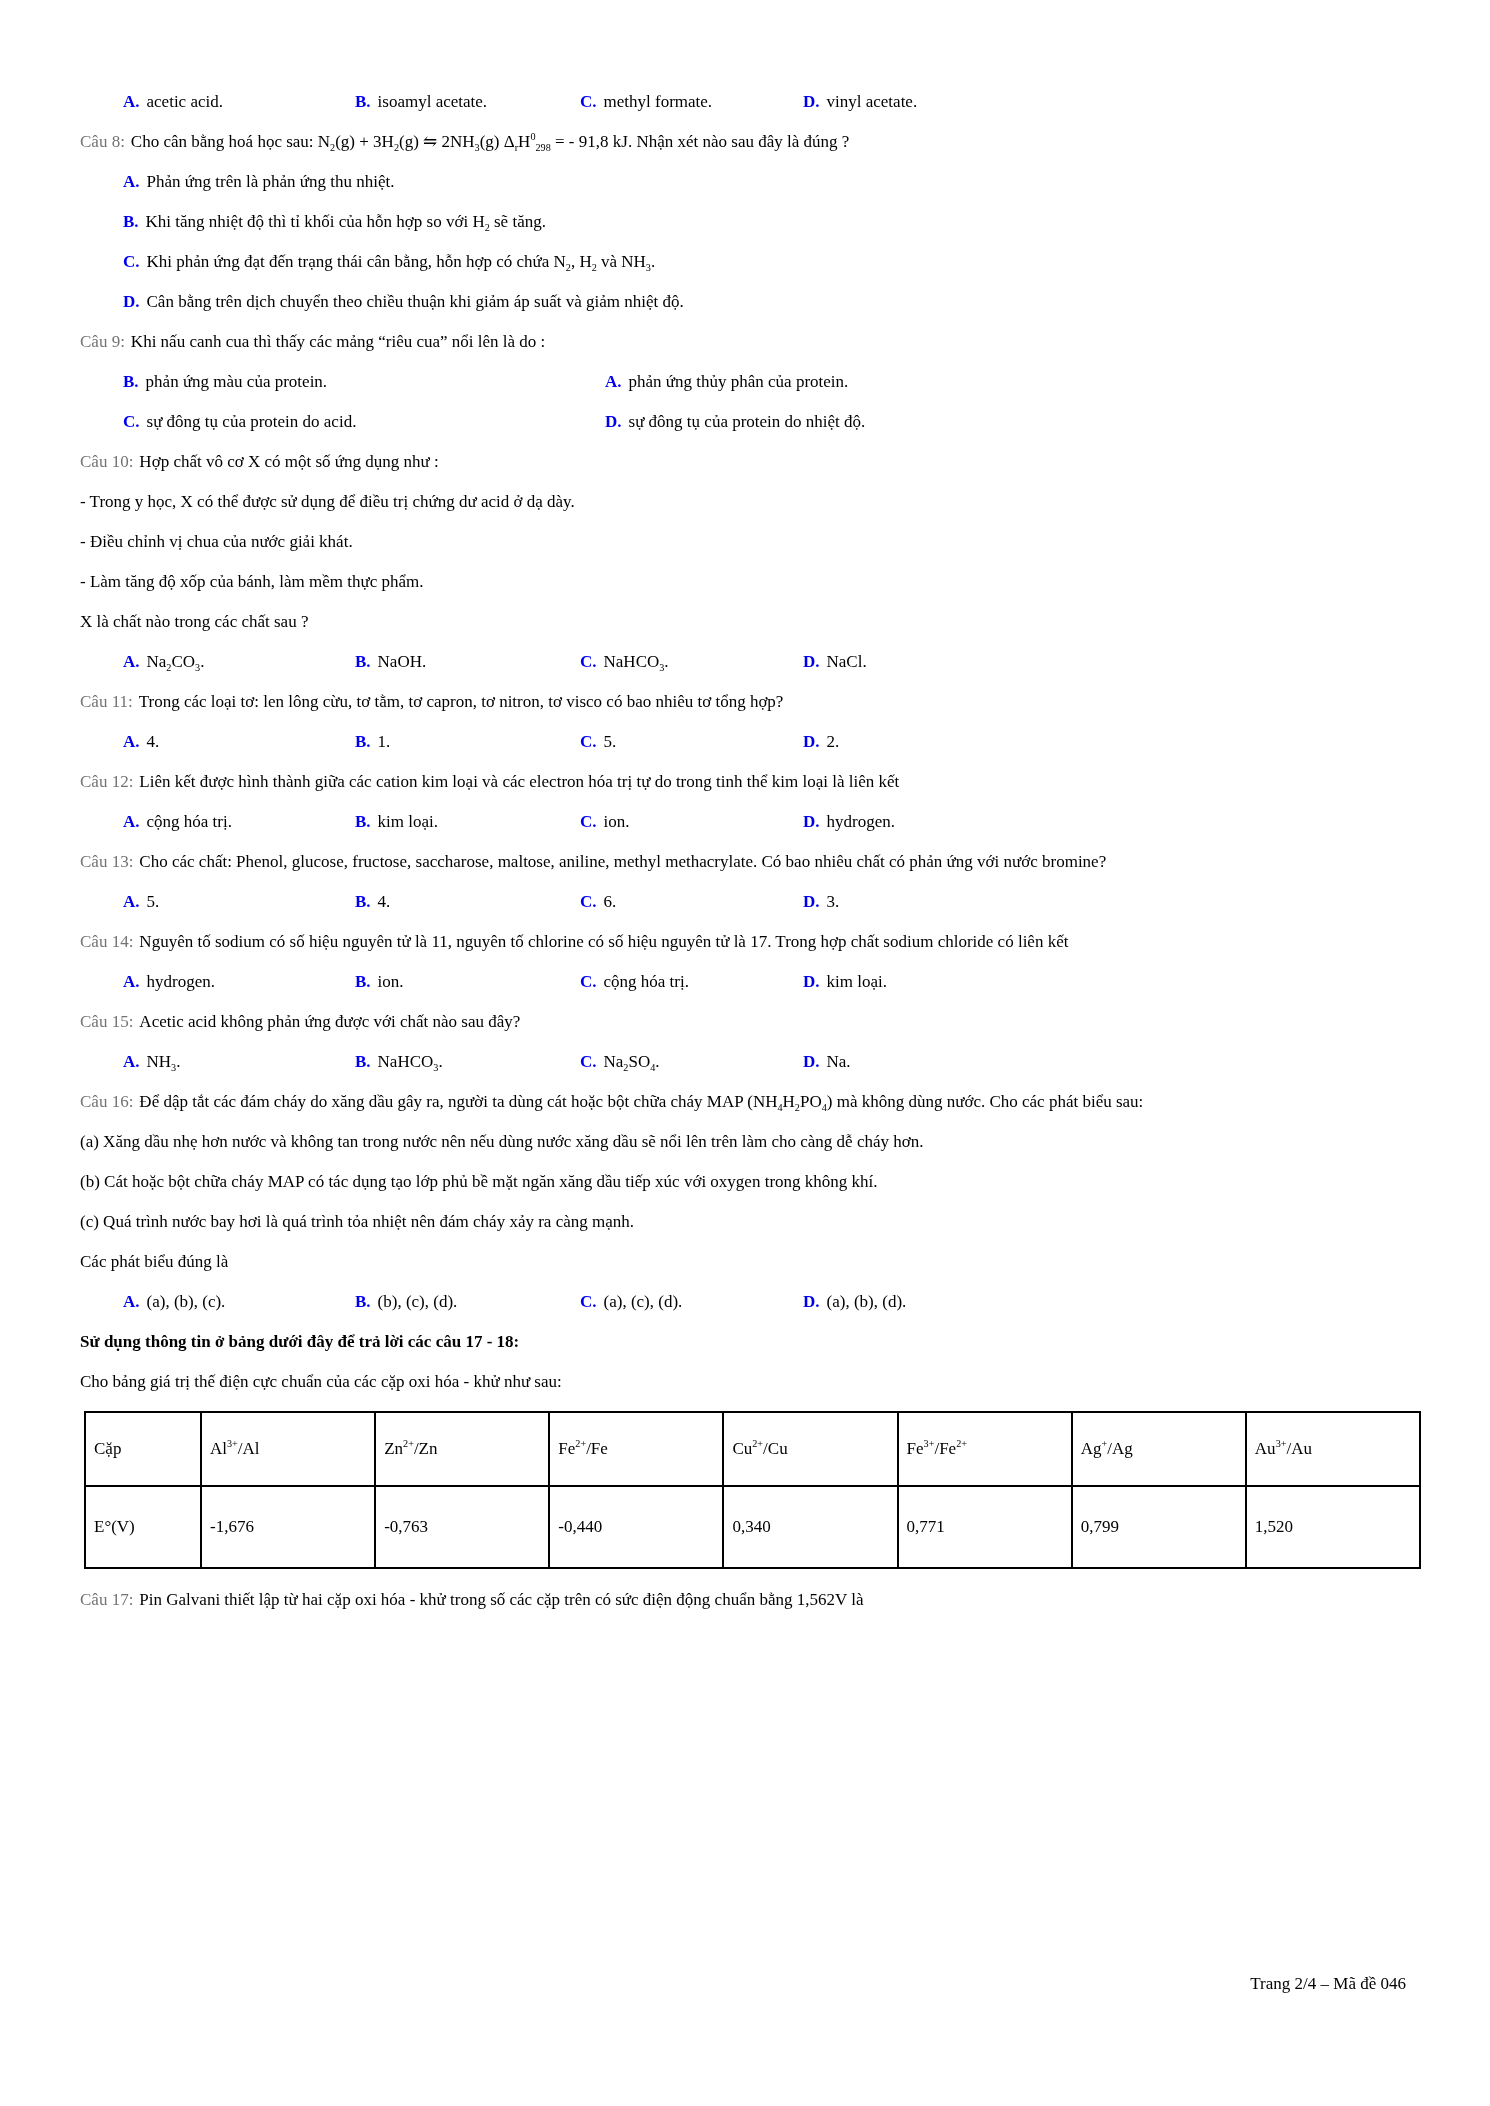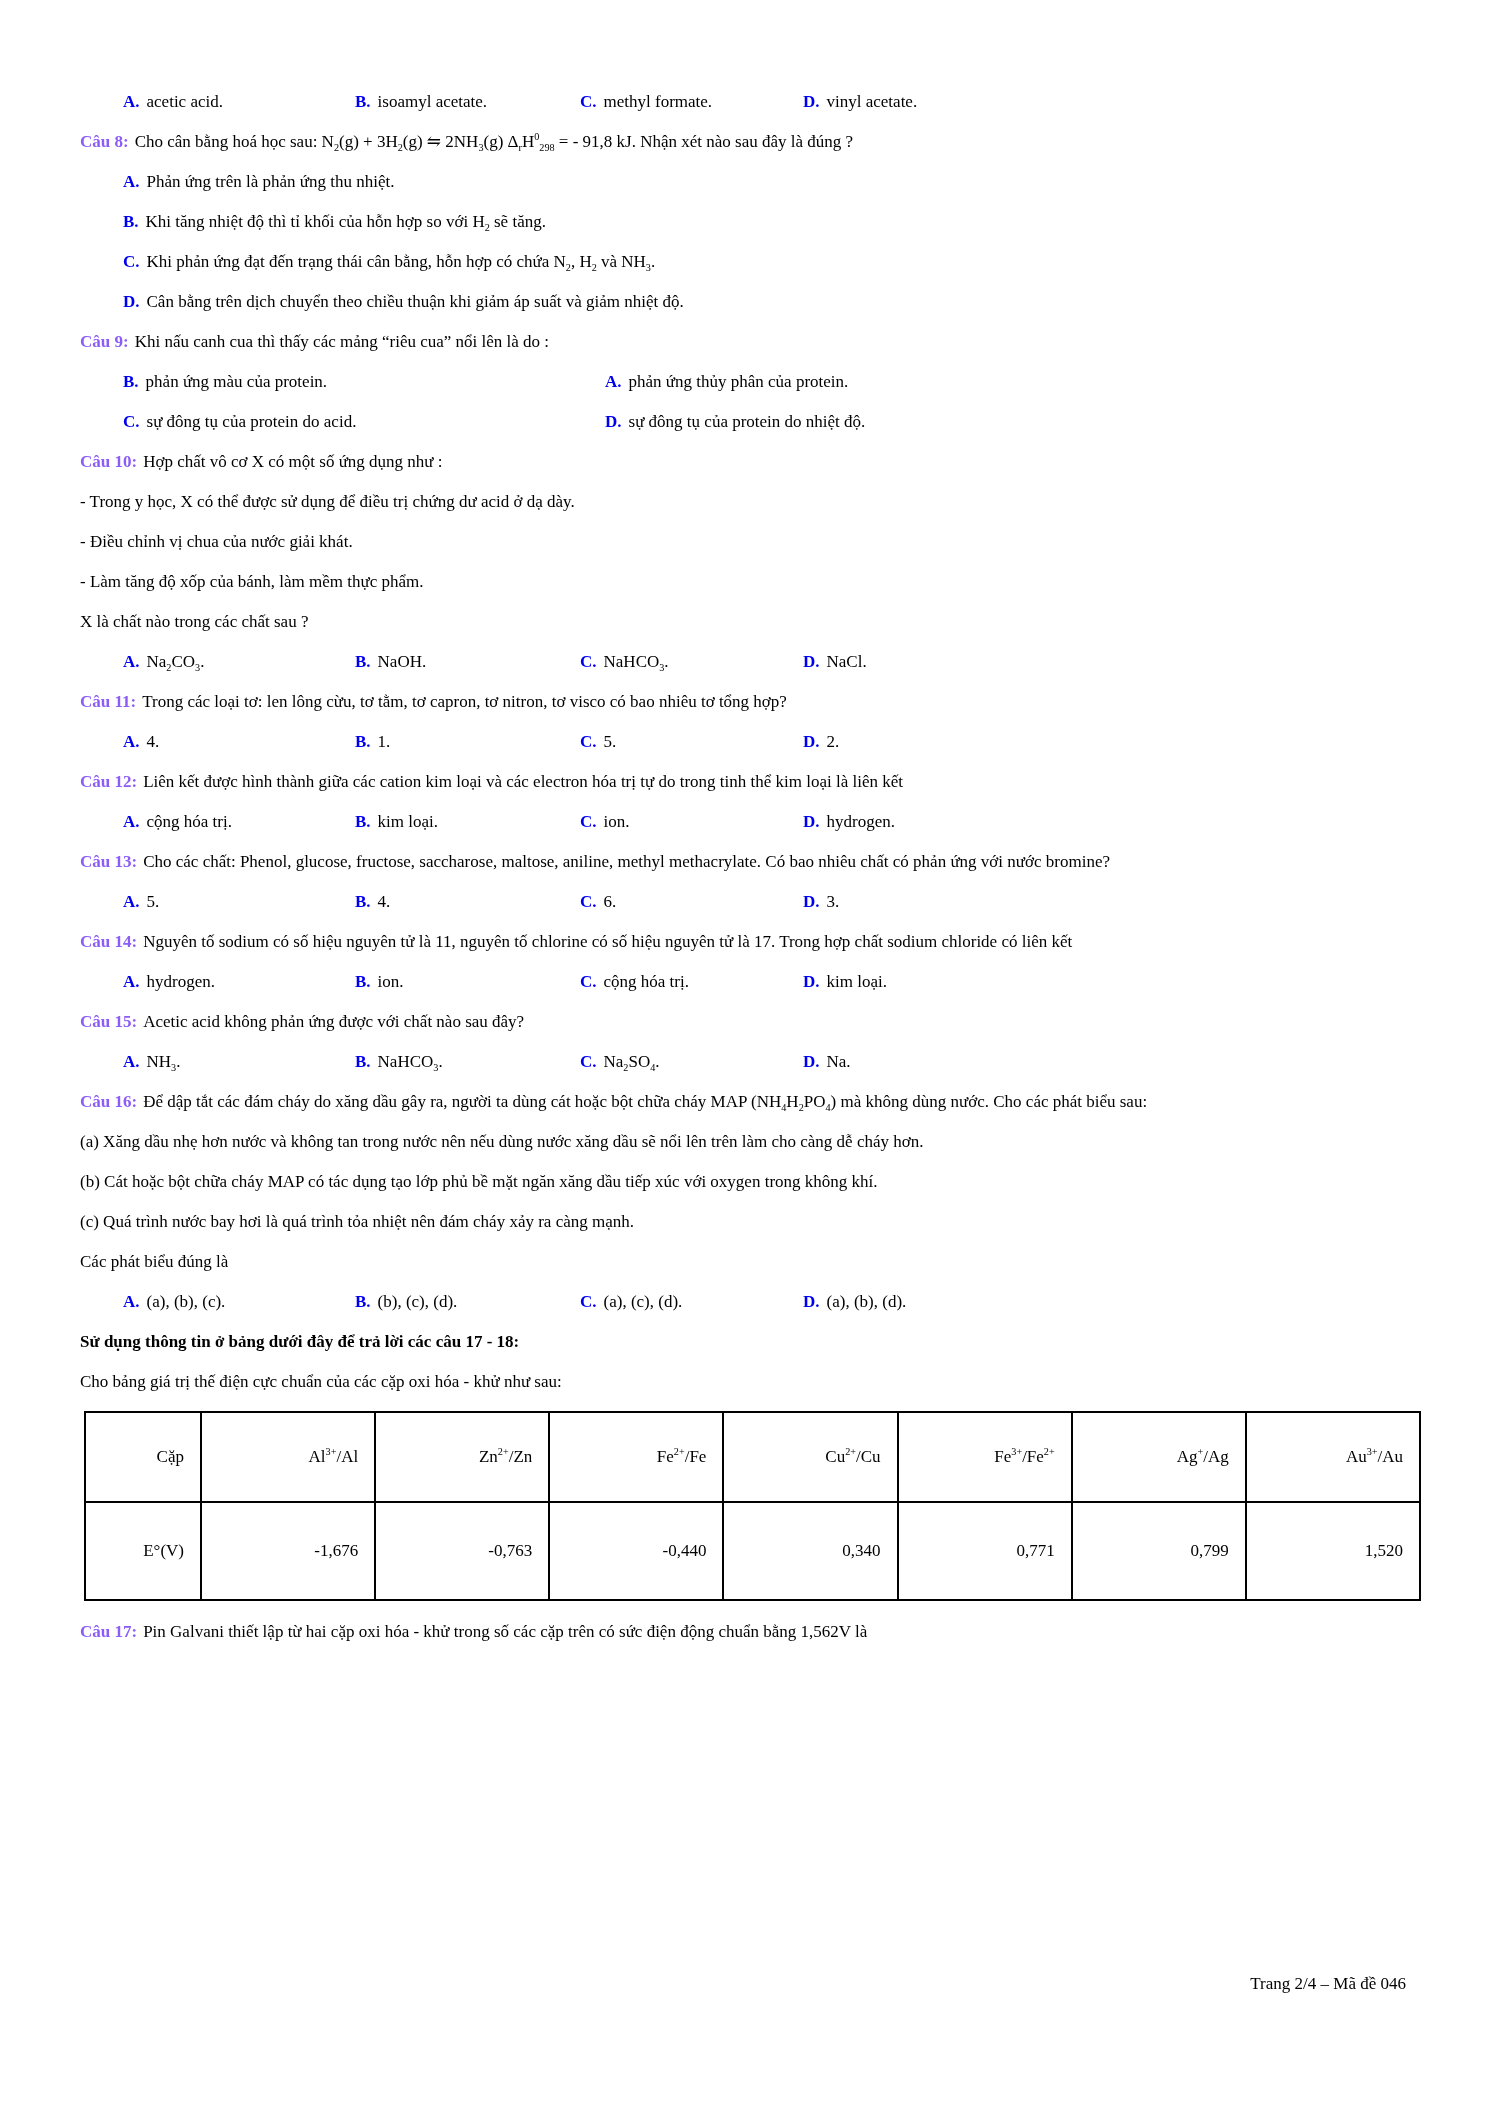--- a/index.html
+++ b/index.html
@@ -5,29 +5,29 @@
   html,body{margin:0;padding:0;background:#e8e8e8;}
   .page{
     width:1490px;height:2106px;background:#ffffff;position:relative;
     font-family:"Liberation Serif","DejaVu Serif",serif;
     font-size:17px;color:#000;box-sizing:border-box;
     padding:82px 72px 0 80px;overflow:hidden;
   }
   .page p{margin:0;line-height:40px;}
   .just{text-align:justify;}
   .bold{font-weight:700;}
-  .ql{color:#8b5cf6;font-weight:700;margin-right:6px;}
+  .ql{color:#737373;font-weight:400;margin-right:6px;}
   .ol{color:#0000F0;font-weight:700;margin-right:7px;}
   .ind{padding-left:43px;}
   .row4{display:grid;grid-template-columns:232px 225px 223px auto;line-height:40px;}
   .row2{display:grid;grid-template-columns:482px auto;line-height:40px;}
   .optfull{line-height:40px;}
   sub,sup{font-size:60%;line-height:0;}
   table.pot{border-collapse:collapse;table-layout:fixed;width:1337px;margin:9px 0 11px 4px;}
-  table.pot td{border:2px solid #000;text-align:right;vertical-align:middle;padding:16px;}
+  table.pot td{border:2px solid #000;text-align:left;vertical-align:middle;padding:8px;}
   table.pot tr.hd td{height:56px;}
   table.pot tr.vl td{height:64px;}
   .footer{position:absolute;top:1969px;right:84px;line-height:30px;}
 </style>
 </head>
 <body>
 
 <div class="page">
 
   <div class="row4 ind">

